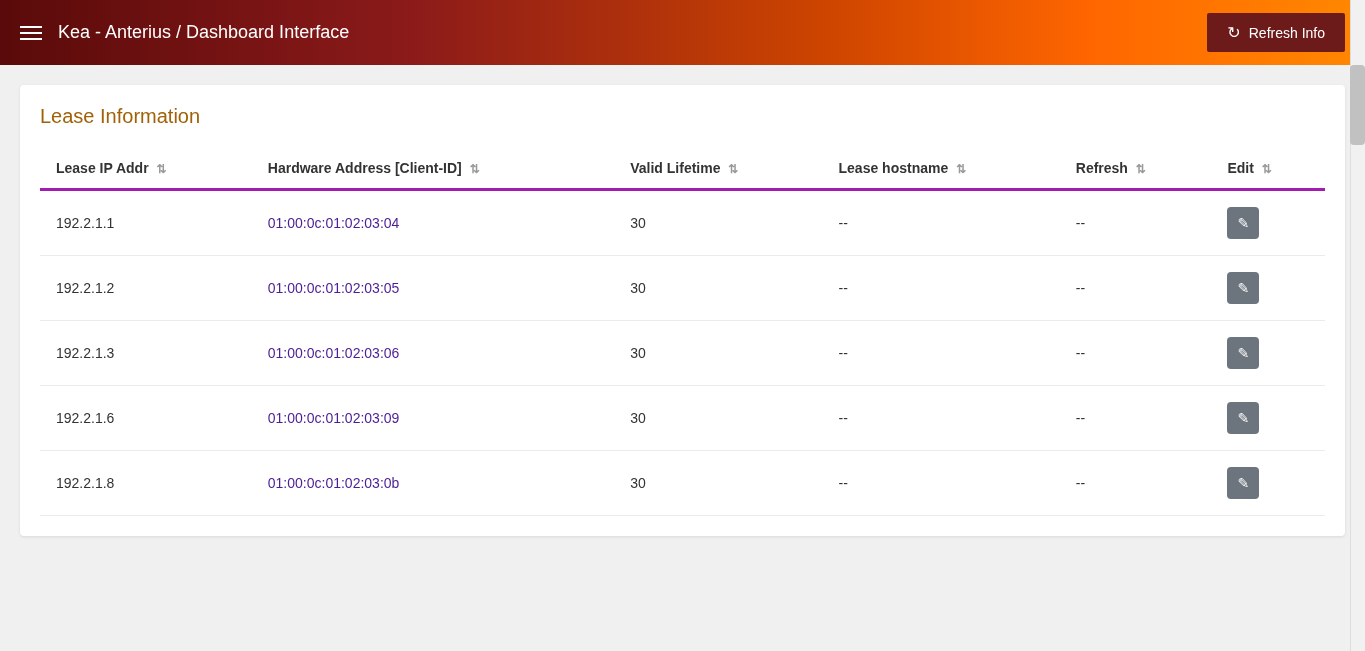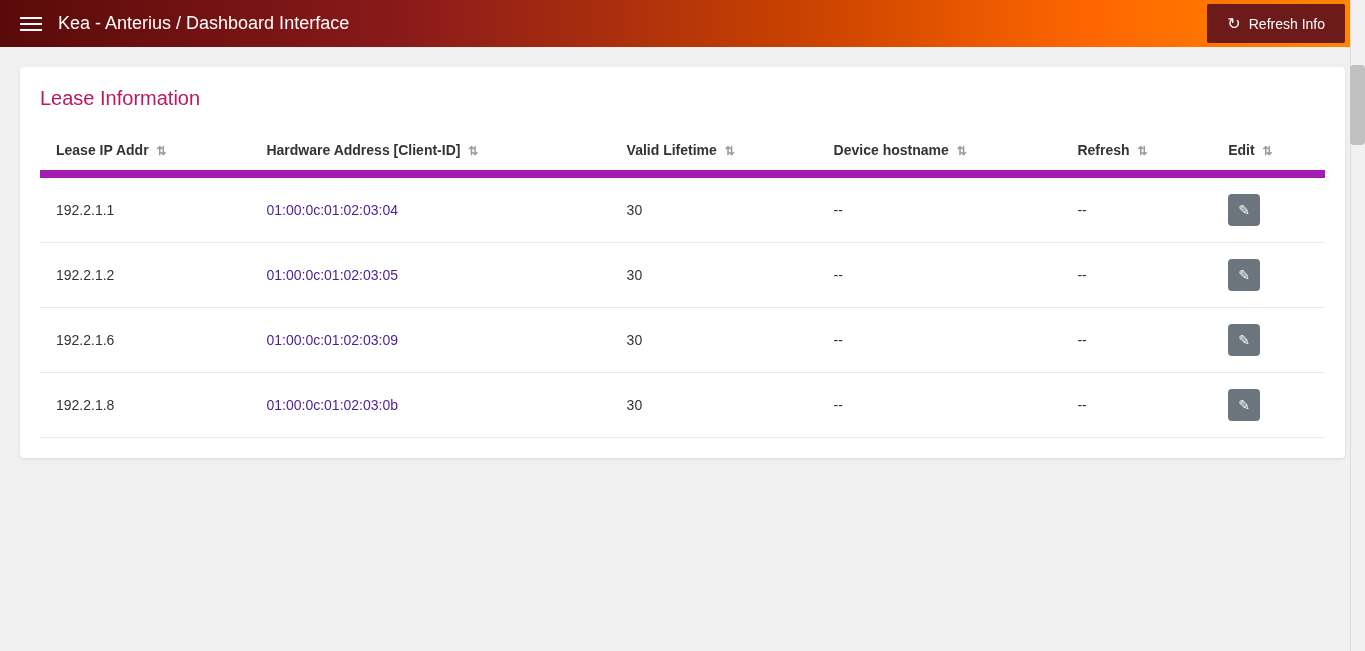--- a/index.html
+++ b/index.html
@@ -11,21 +11,21 @@
     body {
       font-family: Arial, sans-serif;
       background: #f0f0f0;
       width: 1365px;
       min-height: 651px;
       overflow-x: hidden;
     }
 
     
     .header {
-      height: 47px;
+      height: 65px;
       background: linear-gradient(to right, #5a0a0a 0%, #8b1a1a 30%, #cc4400 60%, #ff6600 80%, #ff8800 100%);
       display: flex;
       align-items: center;
       justify-content: space-between;
       padding: 8px 20px;
       position: relative;
     }
 
     .header-left {
       display: flex;
@@ -78,38 +78,38 @@
       background: white;
       margin: 20px;
       border-radius: 4px;
       box-shadow: 0 1px 3px rgba(0,0,0,0.1);
       padding: 20px;
     }
 
     .section-title {
       font-size: 20px;
       font-weight: 400;
-      color: #be185d;
+      color: #a16207;
       margin-bottom: 20px;
     }
 
     
     .table-container {
       width: 100%;
       overflow-x: auto;
     }
 
     table {
       width: 100%;
       border-collapse: collapse;
       font-size: 14px;
     }
 
     thead tr {
-      border-bottom: 8px solid #a21caf;
+      border-bottom: 3px solid #a21caf;
     }
 
     thead th {
       padding: 12px 16px;
       text-align: left;
       font-weight: 600;
       color: #333;
       background: white;
       white-space: nowrap;
       cursor: pointer;
@@ -203,21 +203,21 @@
           </th>
           <th>
             <span>Hardware Address [Client-ID]</span>
             <span class="sort-icon">⇅</span>
           </th>
           <th>
             <span>Valid Lifetime</span>
             <span class="sort-icon">⇅</span>
           </th>
           <th>
-            <span>Device hostname</span>
+            <span>Lease hostname</span>
             <span class="sort-icon">⇅</span>
           </th>
           <th>
             <span>Refresh</span>
             <span class="sort-icon">⇅</span>
           </th>
           <th>
             <span>Edit</span>
             <span class="sort-icon">⇅</span>
           </th>
@@ -238,20 +238,30 @@
             <td>192.2.1.2</td>
             <td class="hardware-addr">01:00:0c:01:02:03:05</td>
             <td>30</td>
             <td>--</td>
             <td>--</td>
             <td>
               <button class="edit-btn">✎</button>
             </td>
           </tr>
           <tr>
+            <td>192.2.1.3</td>
+            <td class="hardware-addr">01:00:0c:01:02:03:06</td>
+            <td>30</td>
+            <td>--</td>
+            <td>--</td>
+            <td>
+              <button class="edit-btn">✎</button>
+            </td>
+          </tr>
+          <tr>
             <td>192.2.1.6</td>
             <td class="hardware-addr">01:00:0c:01:02:03:09</td>
             <td>30</td>
             <td>--</td>
             <td>--</td>
             <td>
               <button class="edit-btn">✎</button>
             </td>
           </tr>
           <tr>

